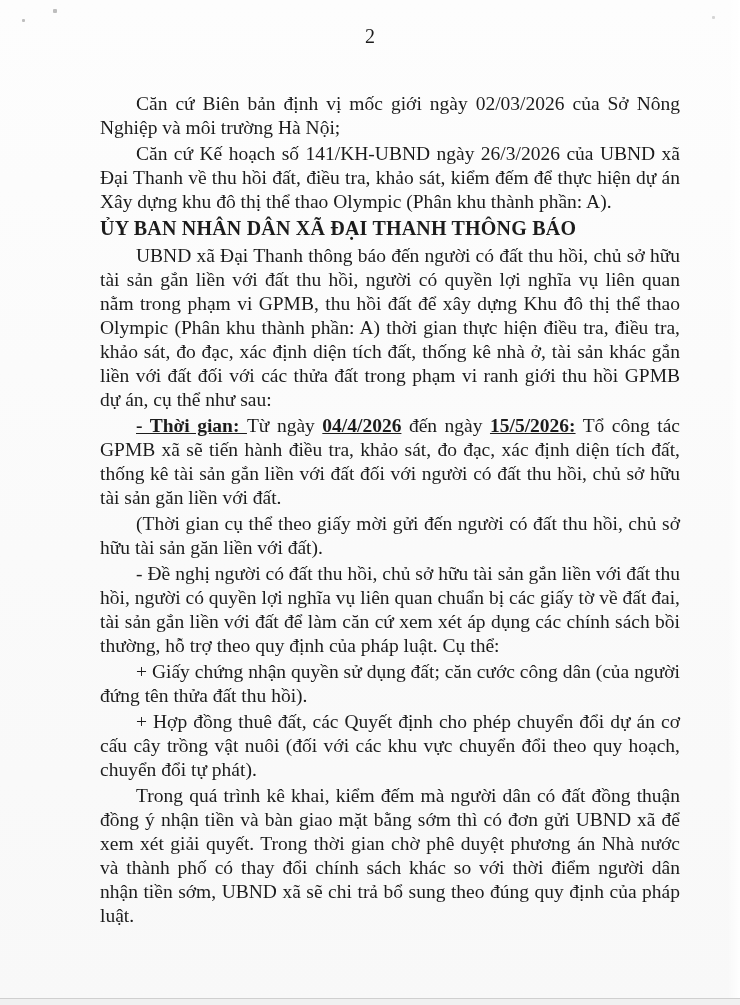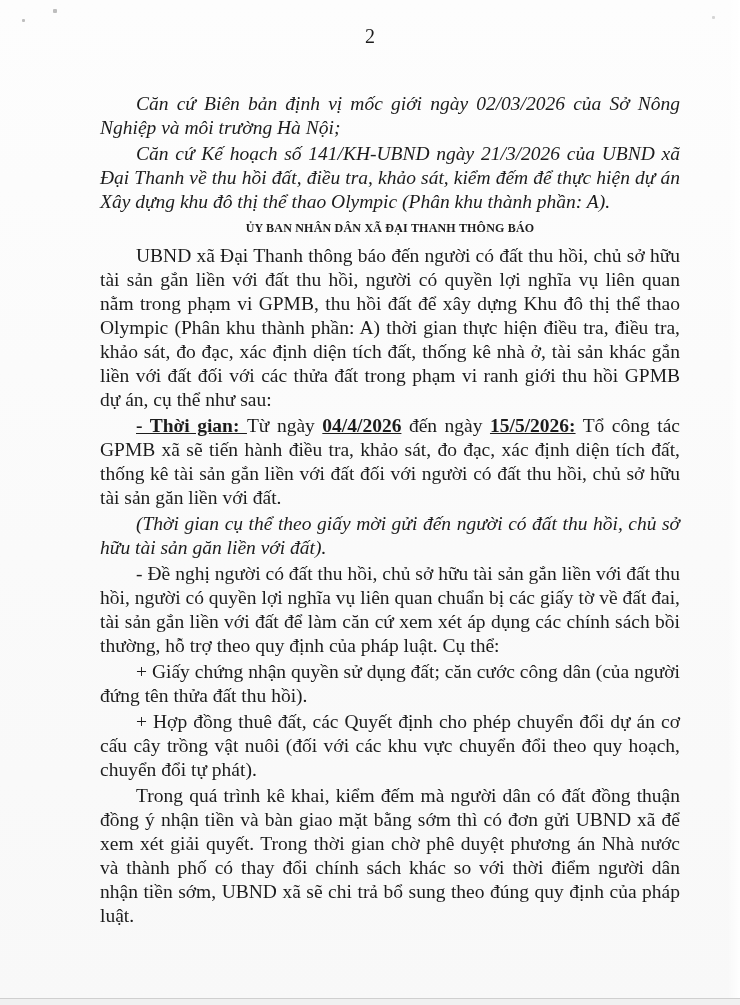--- a/index.html
+++ b/index.html
@@ -30,28 +30,27 @@
   .doc-content {
     margin: 44px 60px 0 100px; 
     font-size: 19.5px;
     line-height: 24px;
   }
   .para {
     margin: 0 0 2px 0;
     text-align: justify;
     text-indent: 36px;
   }
-  .italic { font-style: italic; }
+  .italic { }
   .bold { font-weight: bold; text-decoration: underline; }
   .heading {
     margin: 1px 0 3px 0;
-    text-align: center;
     text-indent: 0;
     font-weight: bold;
-    font-size: 12px;
+    font-size: 20px;
     line-height: 25px;
     letter-spacing: 0.2px;
   }
   .speck {
     position: absolute;
     background: #8a8a8a;
     opacity: 0.55;
     border-radius: 1px;
   }
   .speck-1 { left: 53px; top: 9px;  width: 4px; height: 4px; }
@@ -79,21 +78,21 @@
   <span class="speck speck-1"></span>
   <span class="speck speck-2"></span>
   <span class="speck speck-3"></span>
 
   <div class="page-number">2</div>
 
   <div class="doc-content">
 
     <p class="para italic"><span>Căn cứ Biên bản định vị mốc giới ngày 02/03/2026 của Sở Nông Nghiệp và môi trường Hà Nội;</span></p>
 
-    <p class="para italic"><span>Căn cứ Kế hoạch số 141/KH-UBND ngày 21/3/2026 của UBND xã Đại Thanh về thu hồi đất, điều tra, khảo sát, kiểm đếm để thực hiện dự án Xây dựng khu đô thị thể thao Olympic (Phân khu thành phần: A).</span></p>
+    <p class="para italic"><span>Căn cứ Kế hoạch số 141/KH-UBND ngày 26/3/2026 của UBND xã Đại Thanh về thu hồi đất, điều tra, khảo sát, kiểm đếm để thực hiện dự án Xây dựng khu đô thị thể thao Olympic (Phân khu thành phần: A).</span></p>
 
     <p class="heading">ỦY BAN NHÂN DÂN XÃ ĐẠI THANH THÔNG BÁO</p>
 
     <p class="para"><span>UBND xã Đại Thanh thông báo đến người có đất thu hồi, chủ sở hữu tài sản gắn liền với đất thu hồi, người có quyền lợi nghĩa vụ liên quan nằm trong phạm vi GPMB, thu hồi đất để xây dựng Khu đô thị thể thao Olympic (Phân khu thành phần: A) thời gian thực hiện điều tra, điều tra, khảo sát, đo đạc, xác định diện tích đất, thống kê nhà ở, tài sản khác gắn liền với đất đối với các thửa đất trong phạm vi ranh giới thu hồi GPMB dự án, cụ thể như sau:</span></p>
 
     <p class="para"><span class="bold">- Thời gian: </span><span>Từ ngày </span><span class="bold">04/4/2026</span><span> đến ngày </span><span class="bold">15/5/2026:</span><span> Tổ công tác GPMB xã sẽ tiến hành điều tra, khảo sát, đo đạc, xác định diện tích đất, thống kê tài sản gắn liền với đất đối với người có đất thu hồi, chủ sở hữu tài sản găn liền với đất.</span></p>
 
 
     <p class="para italic"><span>(Thời gian cụ thể theo giấy mời gửi đến người có đất thu hồi, chủ sở hữu tài sản găn liền với đất).</span></p>
 

